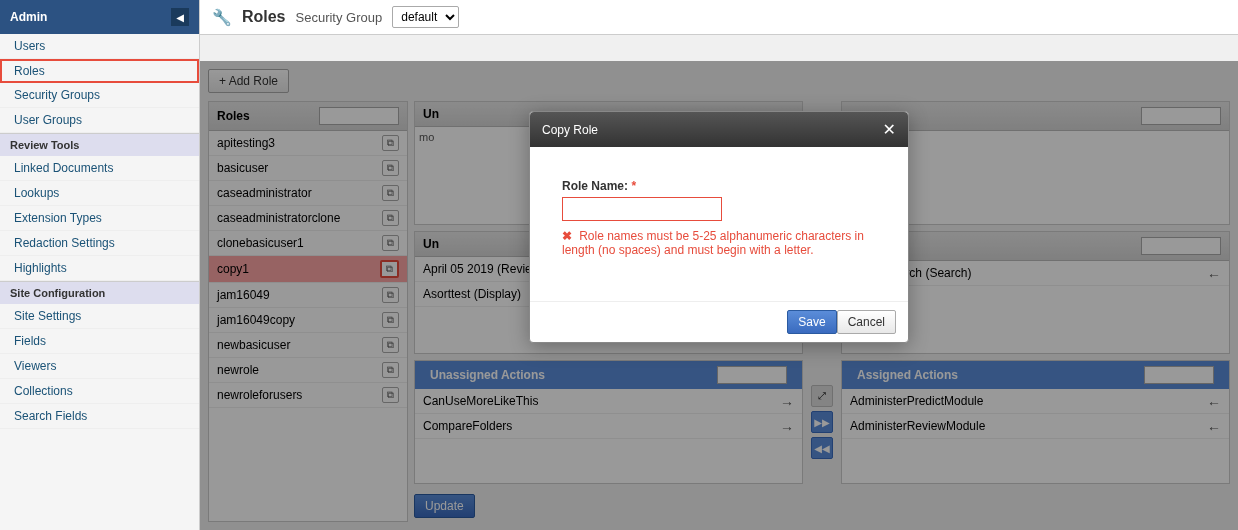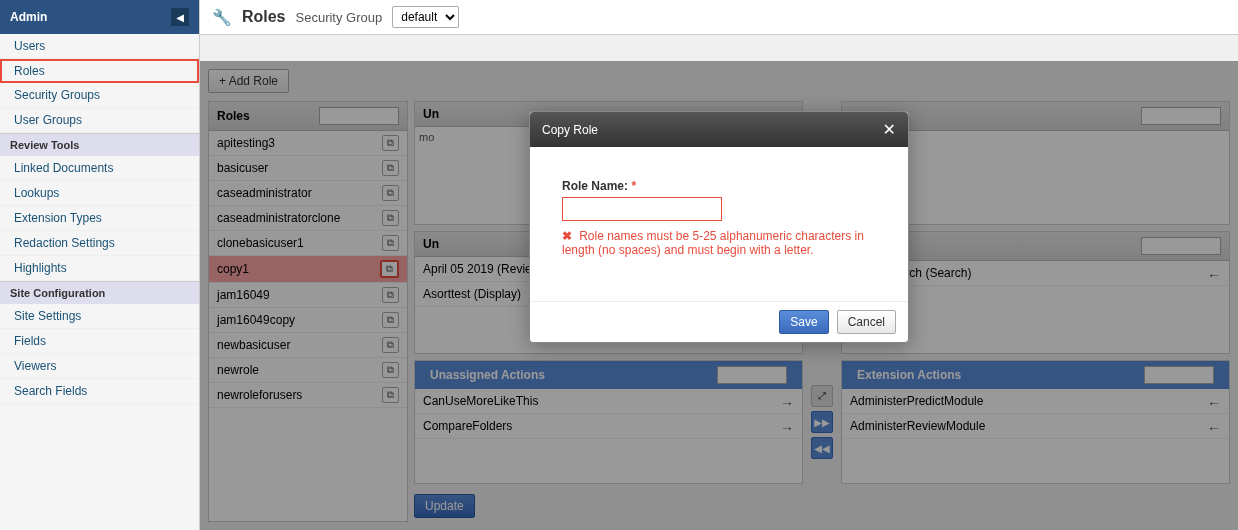--- a/index.html
+++ b/index.html
@@ -52,21 +52,21 @@
     .modal-overlay { position: absolute; top: 0; left: 0; right: 0; bottom: 0; background: rgba(0,0,0,0.4); z-index: 100; display: flex; align-items: flex-start; justify-content: center; padding-top: 50px; }
     .modal { background: white; border: 1px solid #888; border-radius: 4px; width: 380px; box-shadow: 0 4px 20px rgba(0,0,0,0.3); }
     .modal-header { background: linear-gradient(to bottom, #555, #333); color: white; padding: 8px 12px; display: flex; justify-content: space-between; align-items: center; border-radius: 4px 4px 0 0; }
     .modal-close { background: none; border: none; color: white; cursor: pointer; font-size: 16px; }
     .modal-body { padding: 32px; }
     .form-label { font-weight: bold; color: #333; margin-bottom: 4px; display: block; }
     .form-input { border: 1px solid #aaa; padding: 4px 6px; width: 160px; display: block; margin-bottom: 8px; }
     .form-input.error { border-color: #e74c3c; }
     .error-msg { color: #e74c3c; font-size: 11px; margin-bottom: 12px; }
     .error-icon { color: #e74c3c; margin-right: 4px; font-weight: bold; }
-    .modal-footer { padding: 8px 12px; text-align: right; display: flex; justify-content: flex-end; gap: 8px; border-top: 1px solid #eee; }
+    .modal-footer { padding: 8px 12px; text-align: right; display: flex; justify-content: flex-end; border-top: 1px solid #eee; }
 
     
     ::-webkit-scrollbar { width: 8px; }
     ::-webkit-scrollbar-track { background: #f1f1f1; }
     ::-webkit-scrollbar-thumb { background: #aaa; border-radius: 4px; }
     .middle-transfer { display: flex; flex-direction: column; align-items: center; justify-content: center; gap: 4px; padding: 0 4px; background: transparent; }
   </style>
 </head>
 <body>
 
@@ -88,20 +88,21 @@
       <div class="sidebar-item">Linked Documents</div>
       <div class="sidebar-item">Lookups</div>
       <div class="sidebar-item">Extension Types</div>
       <div class="sidebar-item">Redaction Settings</div>
       <div class="sidebar-item">Highlights</div>
 
       <div class="sidebar-section-title">Site Configuration</div>
       <div class="sidebar-item">Site Settings</div>
       <div class="sidebar-item">Fields</div>
       <div class="sidebar-item">Viewers</div>
+      <div class="sidebar-item">Collections</div>
       <div class="sidebar-item">Search Fields</div>
     </div>
   </div>
 
   <div class="main-content">
 
     <div class="top-bar">
       <span class="top-bar-icon">🔧</span>
       <span class="top-bar-title">Roles</span>
       <span class="top-bar-label">Security Group</span>
@@ -256,21 +257,21 @@
             </div>
 
             <div class="middle-transfer">
               <button class="expand-btn">⤢</button>
               <button class="transfer-btn">▶▶</button>
               <button class="transfer-btn">◀◀</button>
             </div>
 
             <div class="action-panel">
               <div class="action-panel-header">
-                <span>Extension Actions</span>
+                <span>Assigned Actions</span>
                 <input type="text" class="action-search" style="">
               </div>
               <div class="action-list">
                 <div class="action-item">
                   <span>AdministerPredictModule</span>
                   <button class="arrow-btn">←</button>
                 </div>
                 <div class="action-item">
                   <span>AdministerReviewModule</span>
                   <button class="arrow-btn">←</button>

